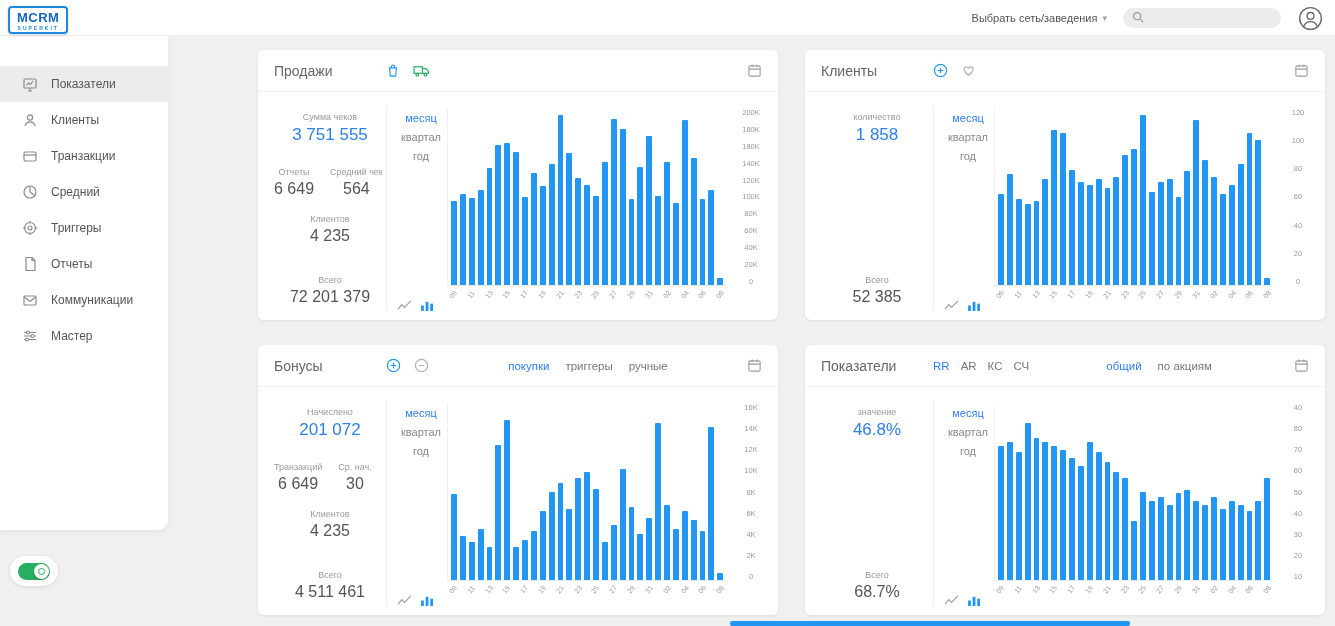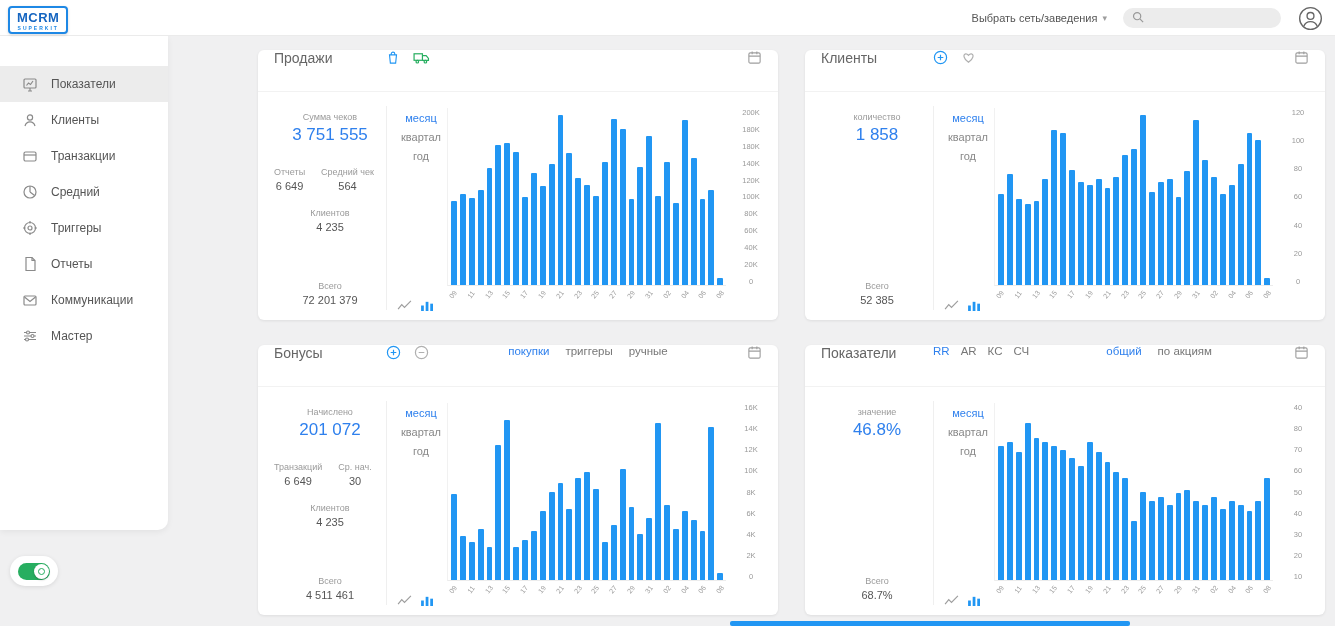--- a/index.html
+++ b/index.html
@@ -26,36 +26,36 @@
   .side-item { height:36px; display:flex; align-items:center; gap:13px; padding:0 0 0 22px; font-size:12px; color:#555; cursor:pointer; }
   .side-item.active { background:#ececec; }
   .sicon { width:16px; height:16px; display:flex; align-items:center; justify-content:center; }
   .toggle-card { position:absolute; left:10px; top:556px; width:48px; height:30px; background:#fff; border-radius:16px; box-shadow:0 1px 4px rgba(0,0,0,.1); display:flex; align-items:center; justify-content:center; z-index:1; }
   .switch { width:32px; height:17px; background:#27ae60; border-radius:9px; position:relative; cursor:pointer; }
   .knob { position:absolute; right:1px; top:1px; width:15px; height:15px; background:#fff; border-radius:50%; box-shadow:0 1px 2px rgba(0,0,0,.25); display:flex; align-items:center; justify-content:center; }
   .knob-dot { width:7px; height:7px; border:1.5px solid #27ae60; border-radius:50%; }
   
   .main-grid { position:absolute; left:258px; top:50px; display:grid; grid-template-columns:520px 520px; grid-auto-rows:270px; gap:25px 27px; }
   .card { background:#fff; border-radius:6px; box-shadow:0 1px 3px rgba(0,0,0,.08); display:flex; flex-direction:column; overflow:hidden; }
-  .card-header { height:42px; flex:0 0 42px; display:flex; align-items:flex-start; padding:0 16px; border-bottom:1px solid #f2f2f2; gap:12px; }
+  .card-header { height:42px; flex:0 0 42px; display:flex; align-items:center; padding:0 16px; border-bottom:1px solid #f2f2f2; gap:12px; }
   .card-title { font-size:14px; color:#666; width:100px; flex-shrink:0; }
   .hicons { display:flex; align-items:center; gap:13px; }
   .hicon { display:flex; align-items:center; cursor:pointer; }
   .spacer { flex:1; }
   .htabs { display:flex; align-items:center; gap:16px; font-size:11.5px; color:#777; }
   .htabs .tab { cursor:pointer; }
   .htabs .tab.active { color:#2f80ed; }
   .type-tabs { flex:1; justify-content:center; }
   .metric-tabs { gap:11px; }
   .scope-tabs { margin-right:70px; }
   
   .card-body { flex:1; display:flex; padding:8px 10px 4px 16px; min-height:0;text-align:center; }
   .stats { width:112px; flex-shrink:0; display:flex; flex-direction:column; padding:12px 0 10px; }
   .stat-label { font-size:9px; color:#9a9a9a; margin-bottom:3px; }
-  .stat-value { font-size:11px; color:#555; }
+  .stat-value { font-size:16px; color:#555; }
   .stat-main-value { font-size:17px; color:#2f80ed; }
   .stat-pair { display:flex; gap:16px; margin-top:22px; }
   .stat-group { margin-top:16px; }
   .stat-total { margin-top:auto; }
   .vdiv { width:1px; background:#efefef; margin:6px 0; flex-shrink:0; }
   .chart-wrap { flex:1; display:flex; position:relative; min-width:0; }
   .period-tabs { width:56px; flex-shrink:0; padding:12px 0 0 12px; display:flex; flex-direction:column; gap:7px; font-size:11px; color:#888; }
   .period-tabs .tab { cursor:pointer; }
   .period-tabs .tab.active { color:#2f80ed; }
   .chart-zone { flex:1; position:relative; min-width:0; }

